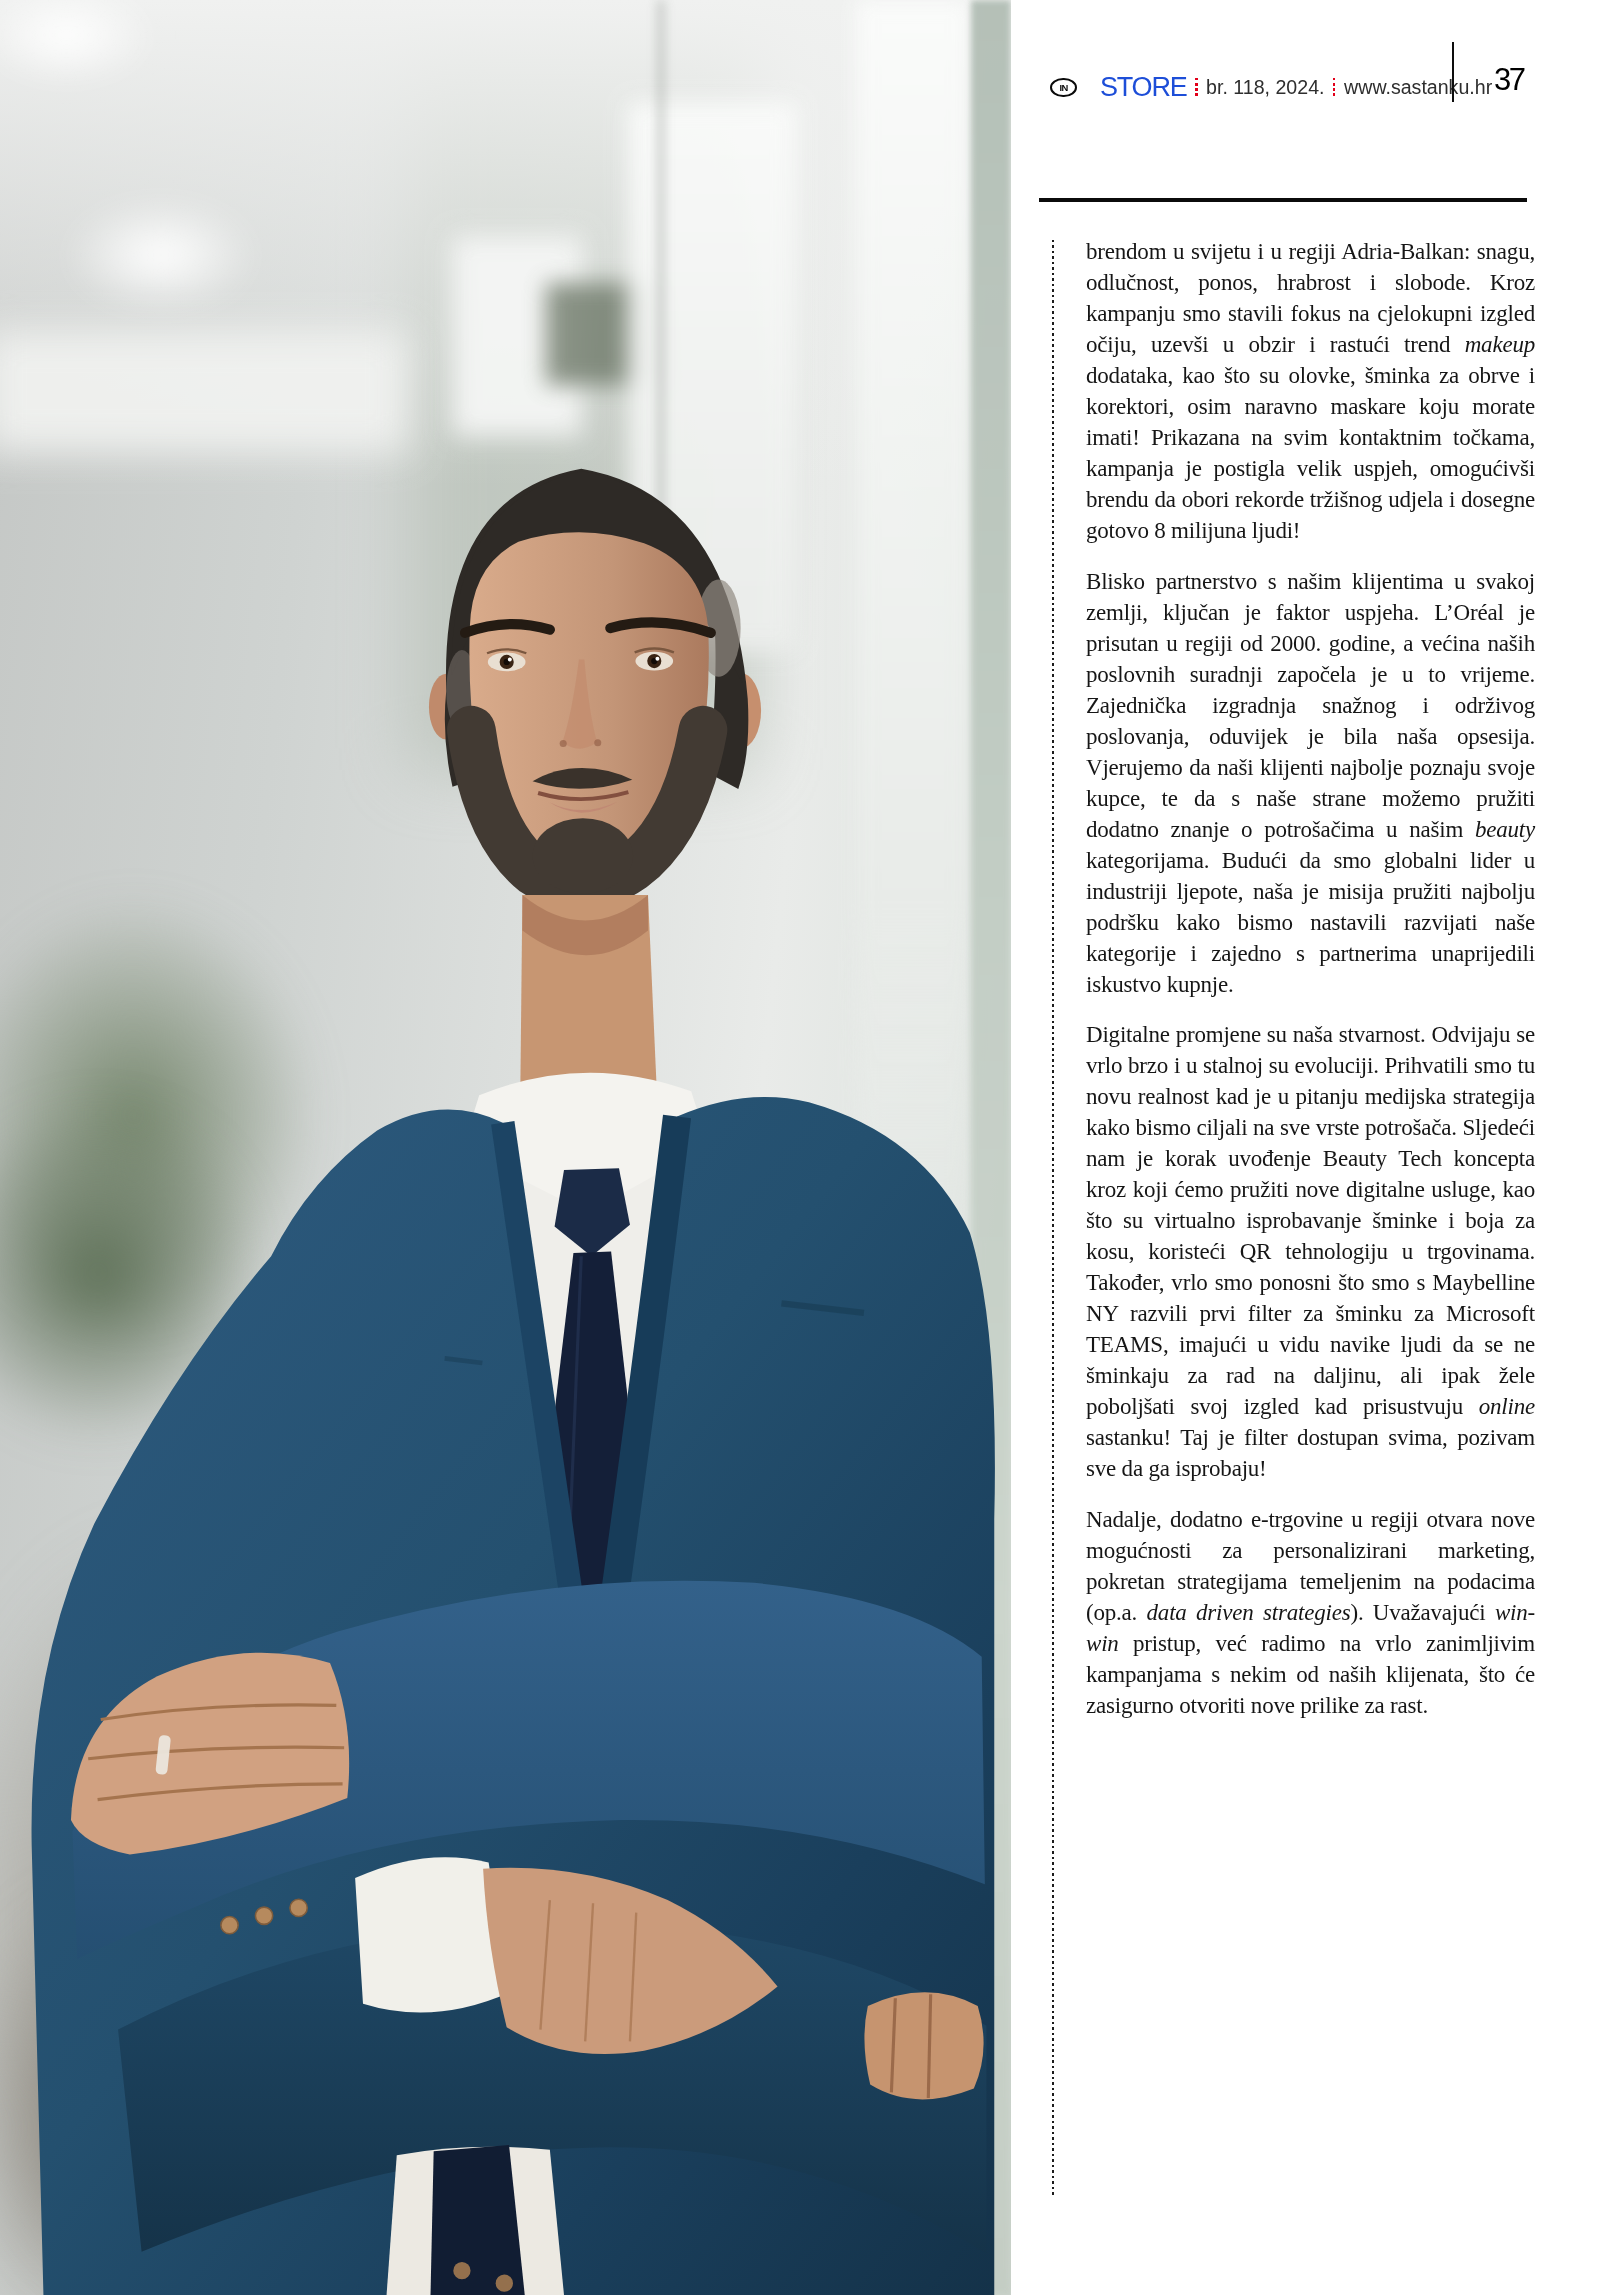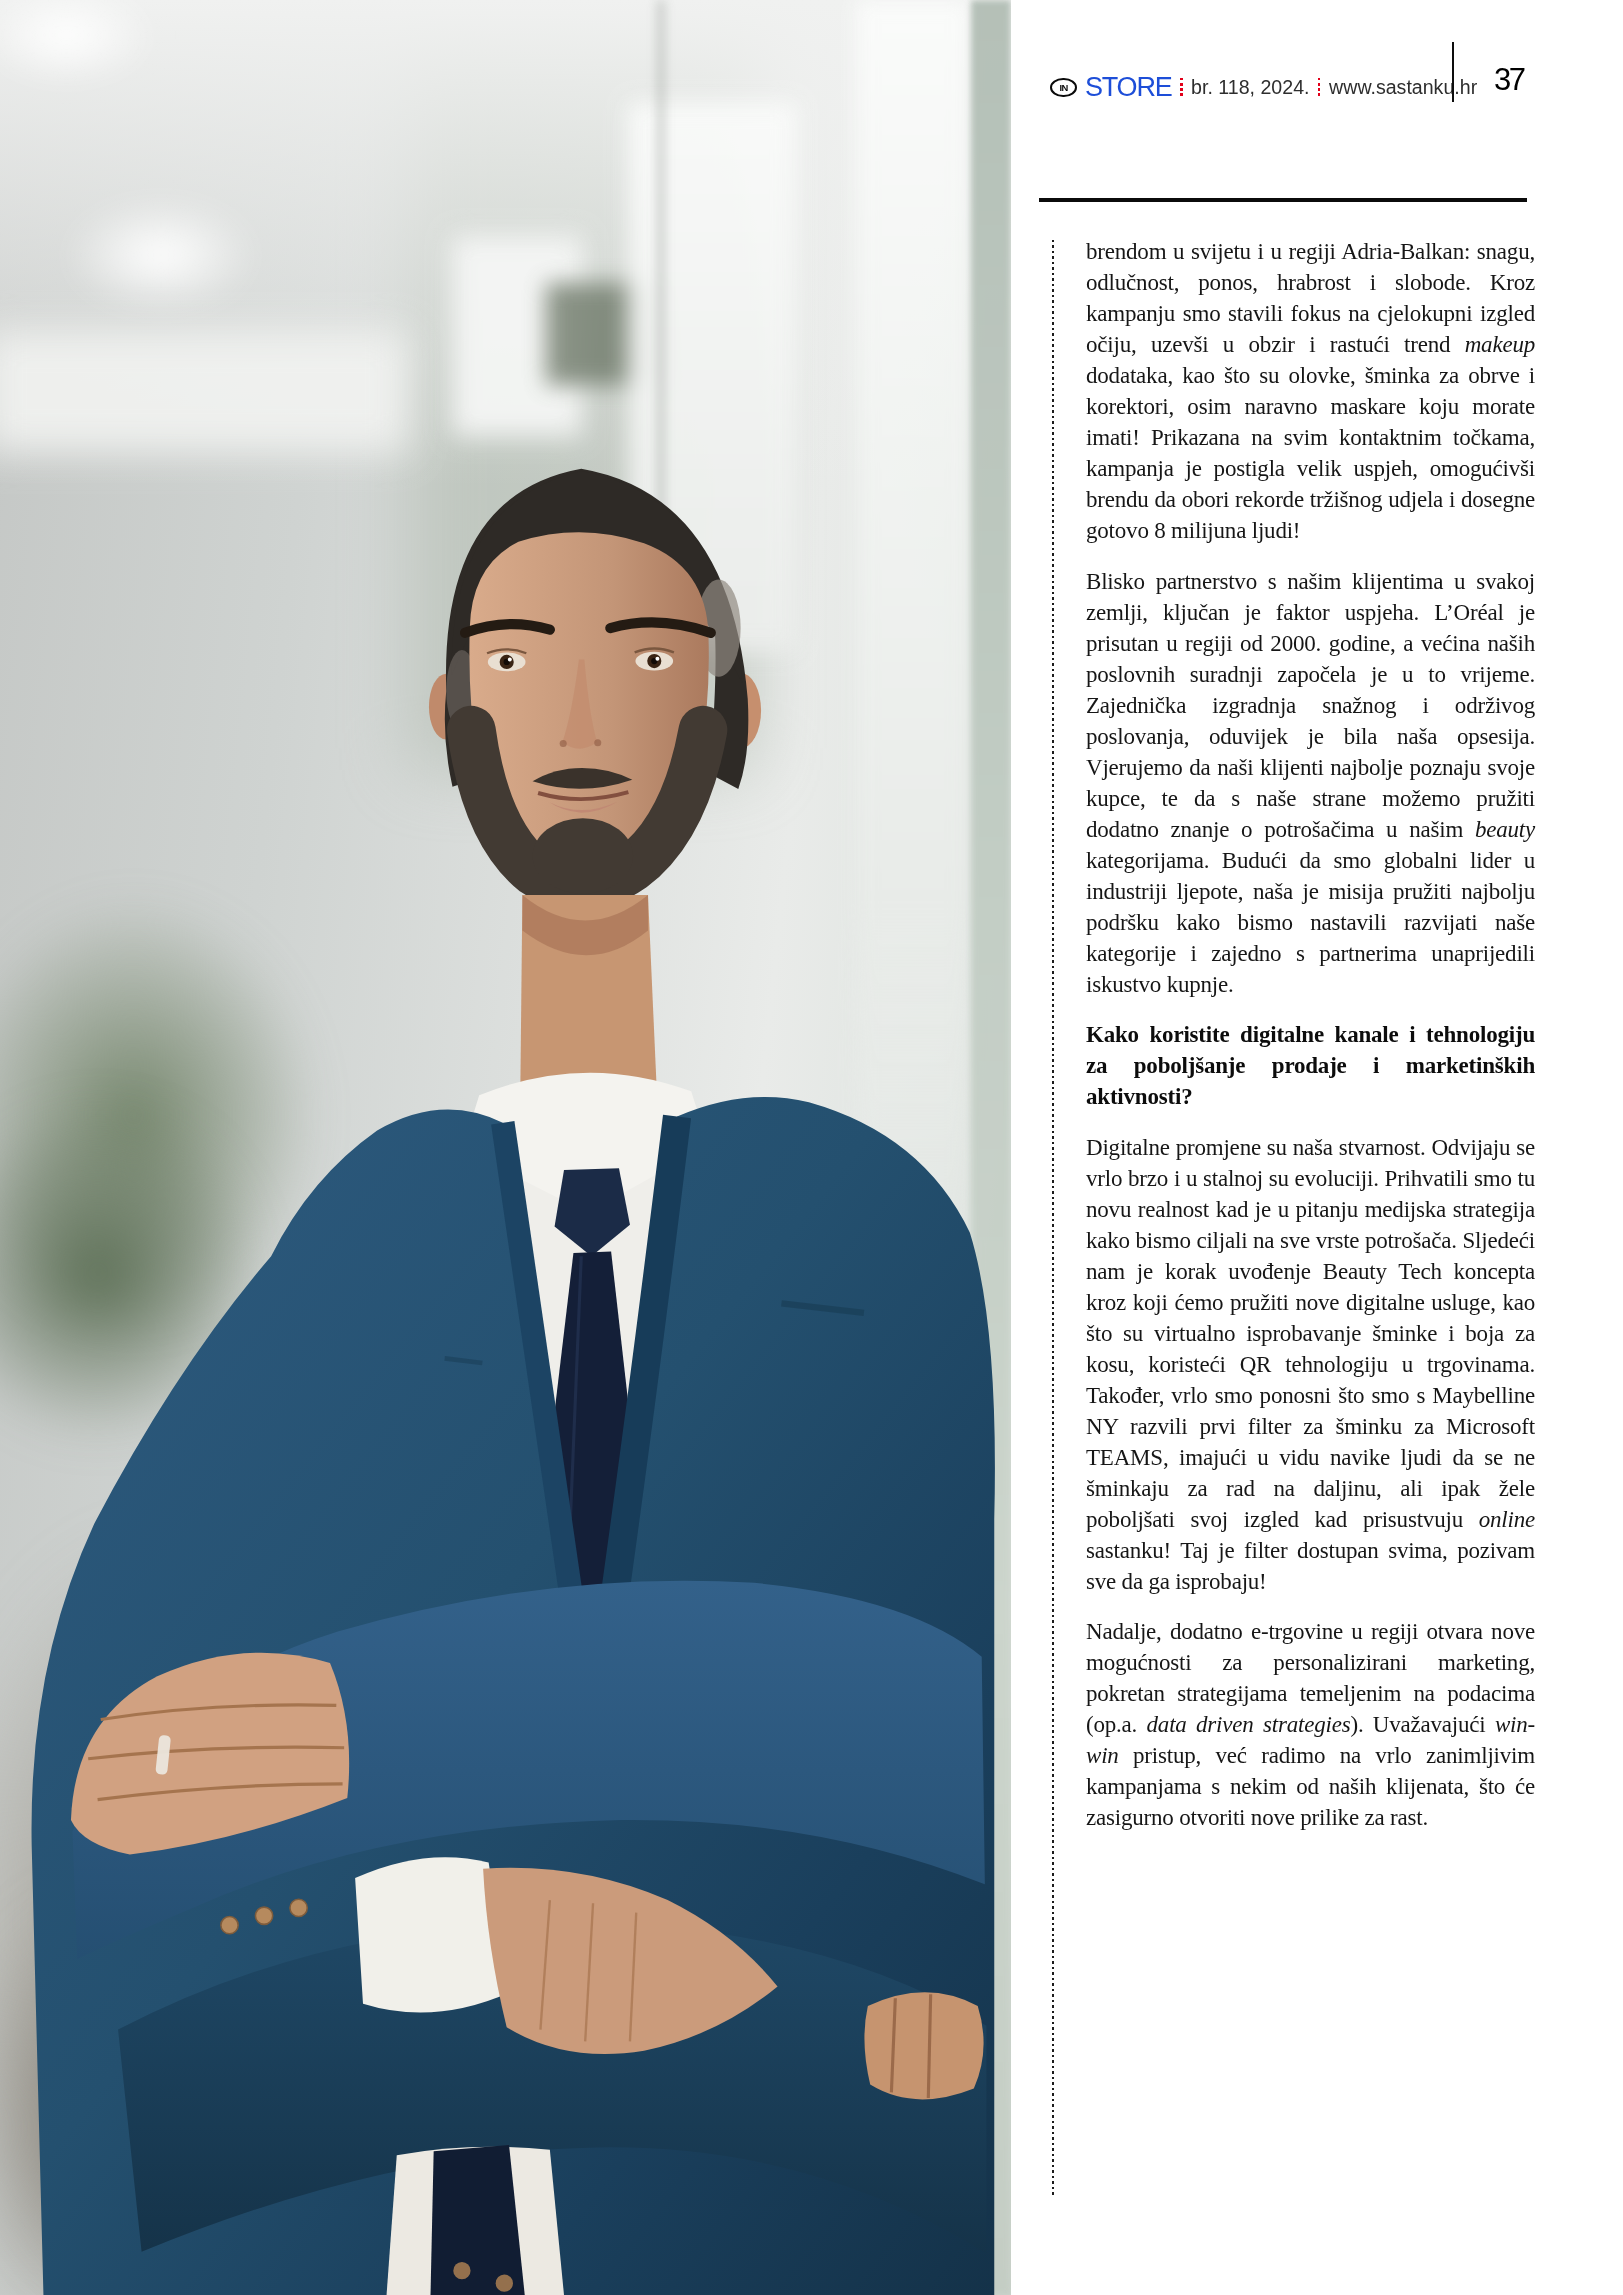--- a/index.html
+++ b/index.html
@@ -24,21 +24,21 @@
   .ph-plantL1{left:-55px;top:895px;width:377px;height:440px;border-radius:50%;background:radial-gradient(#76876d 0%,rgba(118,135,109,0) 70%);filter:blur(20.4px);}
   .ph-plantL2{left:-71px;top:1099px;width:338px;height:346px;border-radius:50%;background:radial-gradient(#5b6e54 0%,rgba(91,110,84,0) 70%);filter:blur(22px);}
   .ph-floor1{left:-63px;top:1531px;width:440px;height:785px;border-radius:50%;background:radial-gradient(#9a9489 0%,rgba(154,148,137,0) 72%);filter:blur(27px);}
   .ph-floor2{left:-47px;top:1885px;width:298px;height:487px;border-radius:50%;background:radial-gradient(#837d73 0%,rgba(131,125,115,0) 70%);filter:blur(28px);}
   .person-svg{position:absolute;left:0;top:0;width:1011px;height:2295px;}
 
   
   .header{position:absolute;left:1050px;top:72px;height:31px;display:flex;align-items:center;
           font-family:"Liberation Sans", sans-serif;color:#2e2e2e;}
   .logo-circle{width:27px;height:19.6px;border:2.4px solid #0a0a0a;border-radius:50%;
-               display:flex;align-items:center;justify-content:center;margin-right:8px;box-sizing:border-box;}
+               display:flex;align-items:center;justify-content:center;margin-right:23px;box-sizing:border-box;}
   .logo-in{font-size:9.4px;font-weight:bold;letter-spacing:-0.8px;color:#0a0a0a;line-height:1;}
   .logo-store{font-size:27px;font-weight:normal;letter-spacing:-1.2px;color:#1d4ed8;}
   .dot-sep{width:2.4px;height:19.6px;margin:0 8.6px;
            background-image:repeating-linear-gradient(to bottom,#e2001a 0 2.4px,rgba(0,0,0,0) 2.4px 5.1px);}
   .hdr-txt{font-size:19.6px;letter-spacing:0;}
   .page-divider{position:absolute;left:1452px;top:42px;width:2.4px;height:60px;background:#0d0d0d;}
   .page-number{position:absolute;left:1494px;top:64px;font-family:"Liberation Sans",sans-serif;
                font-weight:normal;font-size:31px;letter-spacing:-2.4px;color:#000;line-height:1;}
 
   
@@ -179,17 +179,16 @@
   <span class="hdr-txt">www.sastanku.hr</span>
 </header>
 <div class="page-divider"></div>
 <div class="page-number">37</div>
 
 <div class="rule"></div>
 <div class="dotted-line"></div>
 <main class="article">
     <p class="answer"><span>brendom u svijetu i u regiji Adria-Balkan: snagu, odlučnost, ponos, hrabrost i slobode. Kroz kampanju smo stavili fokus na cjelokupni izgled očiju, uzevši u obzir i rastući trend </span><em>makeup</em><span> dodataka, kao što su olovke, šminka za obrve i korektori, osim naravno maskare koju morate imati! Prikazana na svim kontaktnim točkama, kampanja je postigla velik uspjeh, omogućivši brendu da obori rekorde tržišnog udjela i dosegne gotovo 8 milijuna ljudi!</span></p>
     <p class="answer"><span>Blisko partnerstvo s našim klijentima u svakoj zemlji, ključan je faktor uspjeha. L’Oréal je prisutan u regiji od 2000. godine, a većina naših poslovnih suradnji započela je u to vrijeme. Zajednička izgradnja snažnog i održivog poslovanja, oduvijek je bila naša opsesija. Vjerujemo da naši klijenti najbolje poznaju svoje kupce, te da s naše strane možemo pružiti dodatno znanje o potrošačima u našim </span><em>beauty</em><span> kategorijama. Budući da smo globalni lider u industriji ljepote, naša je misija pružiti najbolju podršku kako bismo nastavili razvijati naše kategorije i zajedno s partnerima unaprijedili iskustvo kupnje.</span></p>
-    <p class="question"><span>Kako koristite digitalne kanale i tehnologiju za poboljšanje prodaje i marketinških aktivnosti?</span></p>
     <p class="answer"><span>Digitalne promjene su naša stvarnost. Odvijaju se vrlo brzo i u stalnoj su evoluciji. Prihvatili smo tu novu realnost kad je u pitanju medijska strategija kako bismo ciljali na sve vrste potrošača. Sljedeći nam je korak uvođenje Beauty Tech koncepta kroz koji ćemo pružiti nove digitalne usluge, kao što su virtualno isprobavanje šminke i boja za kosu, koristeći QR tehnologiju u trgovinama. Također, vrlo smo ponosni što smo s Maybelline NY razvili prvi filter za šminku za Microsoft TEAMS, imajući u vidu navike ljudi da se ne šminkaju za rad na daljinu, ali ipak žele poboljšati svoj izgled kad prisustvuju </span><em>online</em><span> sastanku! Taj je filter dostupan svima, pozivam sve da ga isprobaju!</span></p>
     <p class="answer"><span>Nadalje, dodatno e-trgovine u regiji otvara nove mogućnosti za personalizirani marketing, pokretan strategijama temeljenim na podacima (op.a. </span><em>data driven strategies</em><span>). Uvažavajući </span><em>win-win</em><span> pristup, već radimo na vrlo zanimljivim kampanjama s nekim od naših klijenata, što će zasigurno otvoriti nove prilike za rast.</span></p>
   </main>
 
 
 </body></html>

